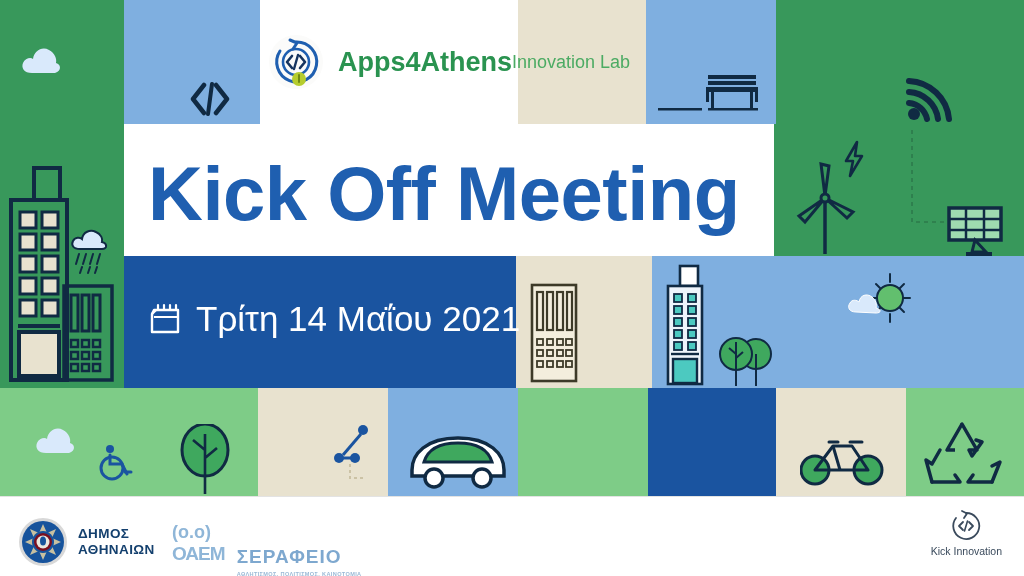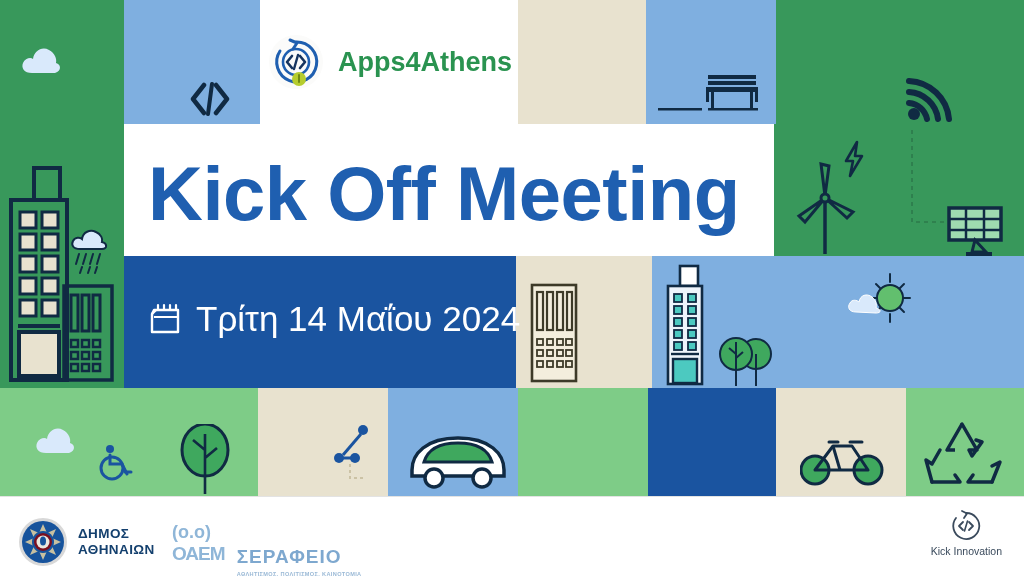--- a/index.html
+++ b/index.html
@@ -368,37 +368,38 @@
       <path d="M6 8 L30 8 L30 30 L4 30 L4 12 Z" fill="none" stroke="#ffffff" stroke-width="2.4" stroke-linejoin="round"></path>
       <path d="M4 12 L8 8" stroke="#ffffff" stroke-width="2.4"></path>
       <g stroke="#ffffff" stroke-width="2.2" stroke-linecap="round">
         <path d="M10 3 L10 8"></path>
           <path d="M16 3 L16 8"></path>
           <path d="M22 3 L22 8"></path>
           <path d="M28 3 L28 8"></path>
       </g>
       <path d="M6 15 L30 15" stroke="#ffffff" stroke-width="2"></path>
     </svg>
-    <span>Τρίτη 14 Μαΐου 2024</span>
+    <span>Τρίτη 14 Μαΐου 2021</span>
   </div>
 
   <div class="logo-lockup">
     <svg class="logo-mark" viewBox="0 0 56 56">
       <circle cx="28" cy="28" r="27" fill="#fbfbfa"></circle>
       <path d="M28 8 A20 20 0 1 1 12 17" fill="none" stroke="#1f5fb0" stroke-width="3" stroke-linecap="round"></path>
       <path d="M22 6 L29 9 L25 15" fill="none" stroke="#1f5fb0" stroke-width="3" stroke-linecap="round" stroke-linejoin="round"></path>
       <circle cx="28" cy="28" r="13" fill="none" stroke="#1f5fb0" stroke-width="2.6"></circle>
       <path d="M24 22 L19 28 L24 34" fill="none" stroke="#16345f" stroke-width="2.6" stroke-linecap="round" stroke-linejoin="round"></path>
       <path d="M32 22 L37 28 L32 34" fill="none" stroke="#16345f" stroke-width="2.6" stroke-linecap="round" stroke-linejoin="round"></path>
       <path d="M30 21 L26 35" stroke="#16345f" stroke-width="2.4" stroke-linecap="round"></path>
       <circle cx="31" cy="45" r="7" fill="#b5cc2e"></circle>
       <path d="M31 41 L31 48" stroke="#6f8a12" stroke-width="2" stroke-linecap="round"></path>
     </svg>
     <div class="logo-text">
       <div class="logo-title">Apps4Athens</div>
+      <div class="logo-sub">Innovation Lab</div>
     </div>
   </div>
 
   <div id="footer">
 
     <div class="footer-left">
 
       <svg class="crest" viewBox="0 0 50 50">
         <circle cx="25" cy="25" r="24" fill="#d8d8d8"></circle>
         <circle cx="25" cy="25" r="21" fill="#17539c"></circle>

